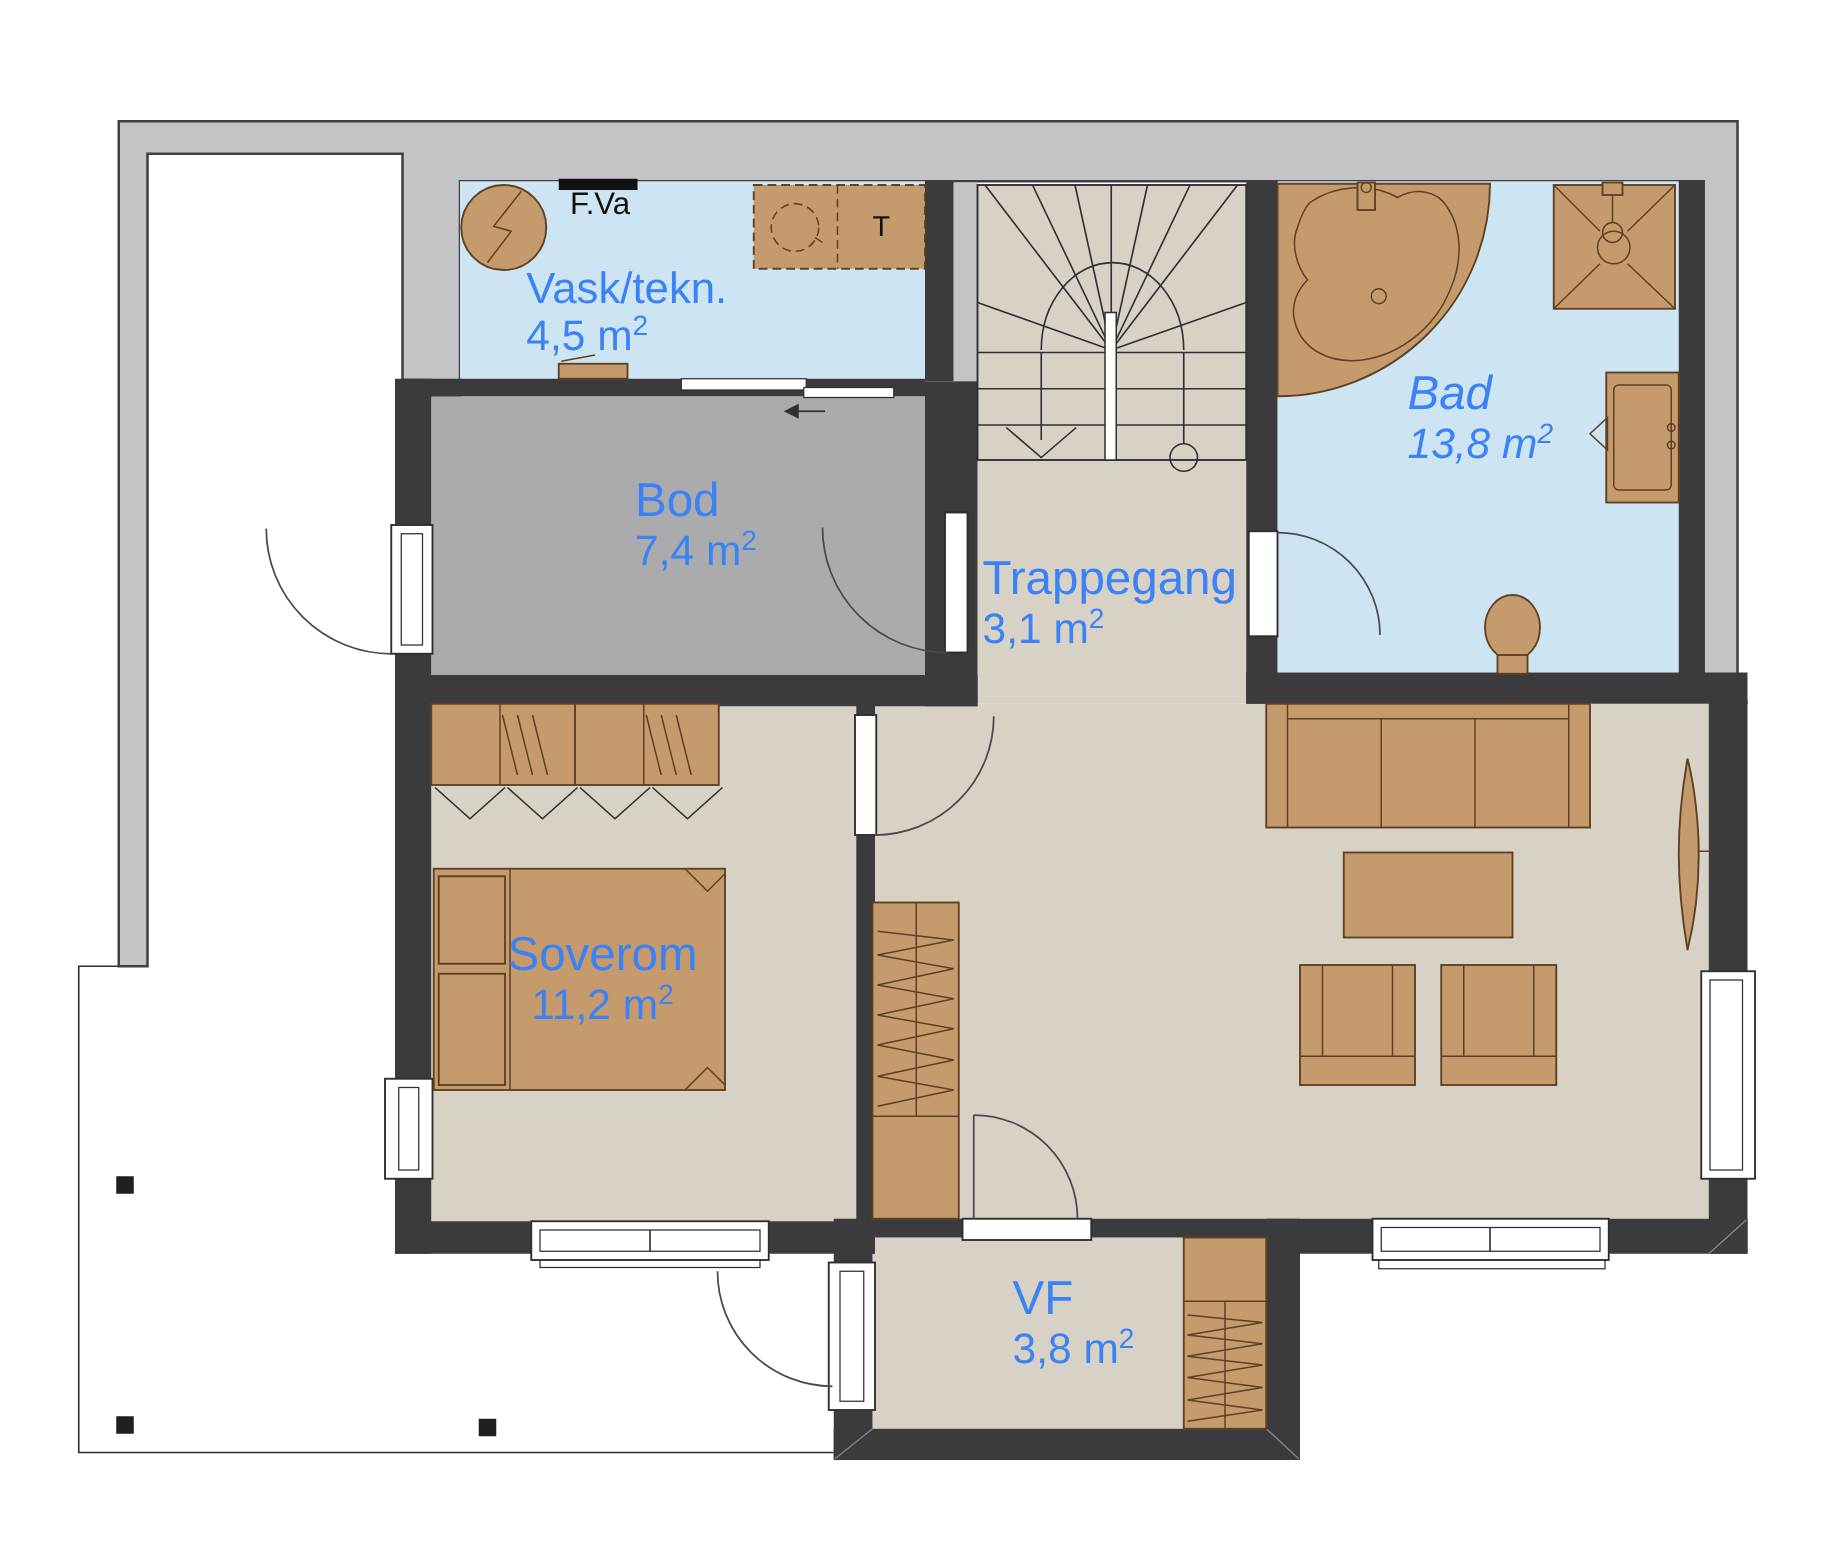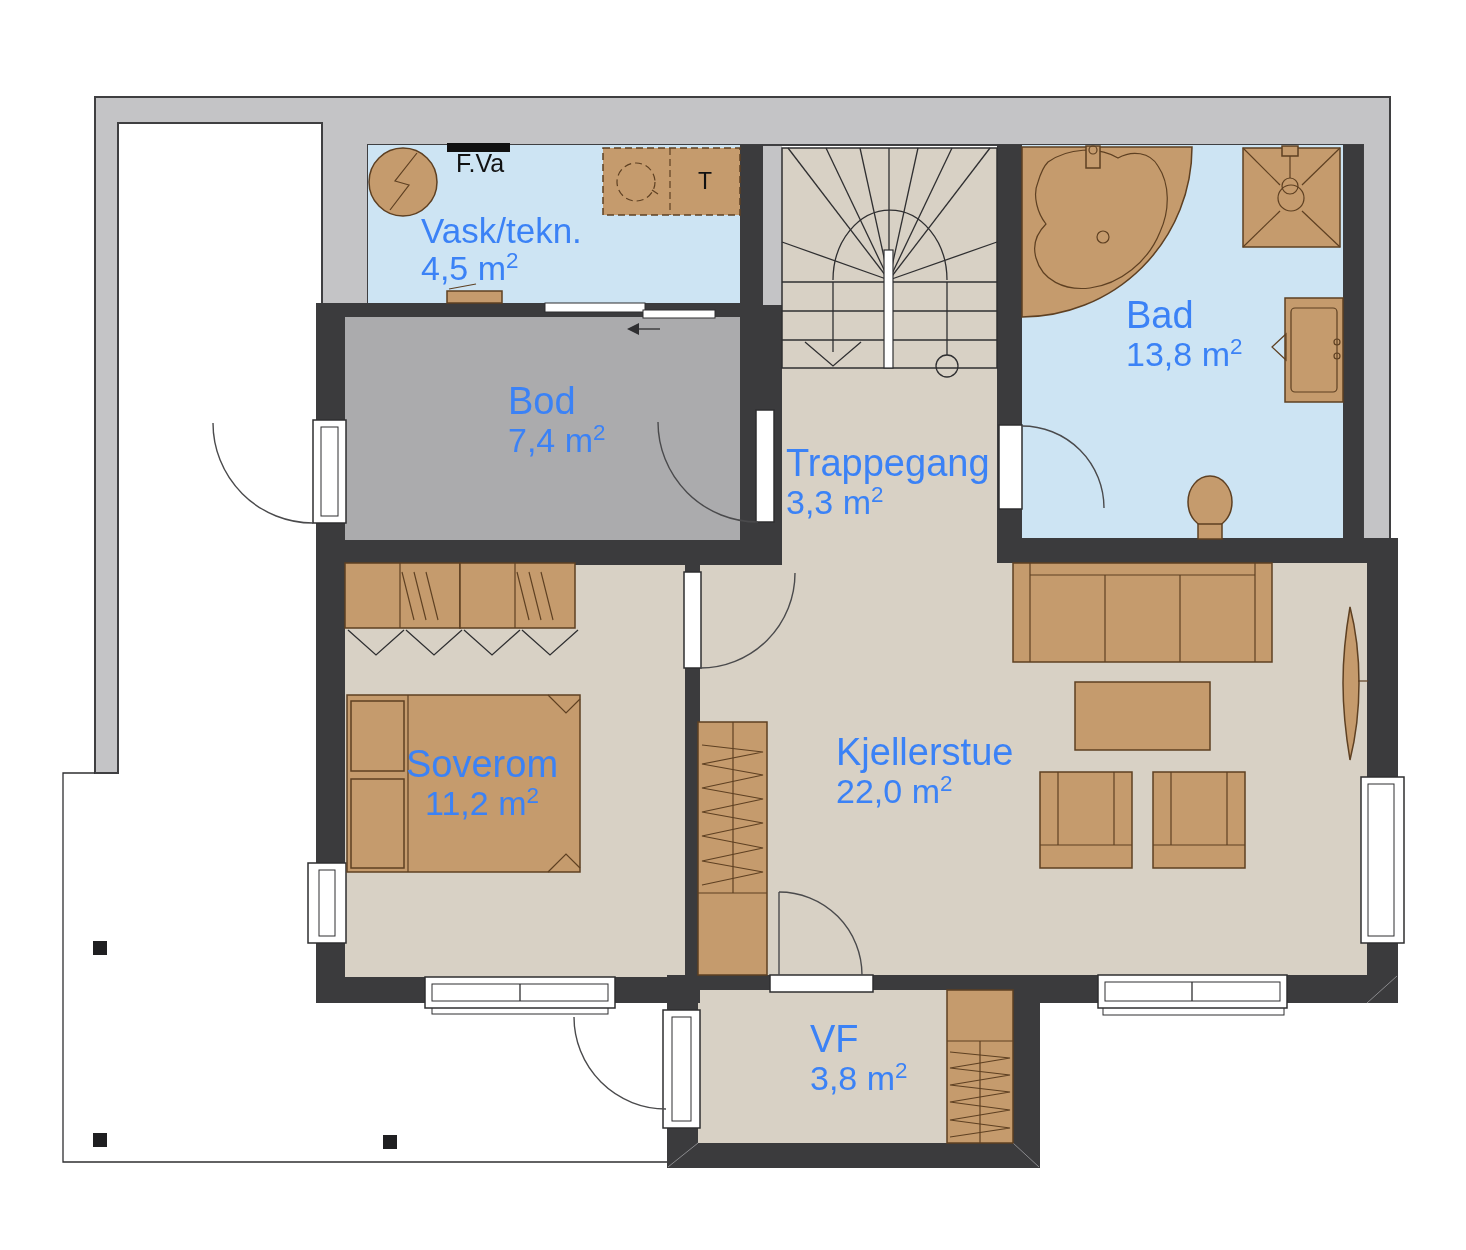--- a/index.html
+++ b/index.html
@@ -23,21 +23,21 @@
   .dashed{stroke-dasharray:7 4;}
   
   .room-label{position:absolute;color:#3b82f6;line-height:1.06;white-space:nowrap;}
   .rname{font-size:38px;}
   .rarea{font-size:34px;}
   .rarea sup{font-size:66%;}
   .lbl-vask{left:421px;top:212px;}
   .lbl-vask .rname{font-size:35px;}
   .lbl-bod{left:508px;top:381px;}
   .lbl-trappegang{left:786px;top:443px;}
-  .lbl-bad{left:1126px;top:295px;}
+  .lbl-bad{left:1126px;top:295px;font-style:italic;}
   .lbl-soverom{left:406px;top:744px;text-align:center;}
   .lbl-kjellerstue{left:836px;top:732px;}
   .lbl-vf{left:810px;top:1019px;}
   .small-label{position:absolute;color:#111;}
   .lbl-fva{left:456px;top:149px;font-size:25px;}
   .lbl-t{left:698px;top:168px;font-size:23px;}
 </style>
 </head>
 <body>
 
@@ -303,34 +303,30 @@
   <div class="room-label lbl-vask">
     <div class="rname">Vask/tekn.</div>
     <div class="rarea"><span>4,5</span>&nbsp;<span>m</span><sup>2</sup></div>
   </div>
   <div class="room-label lbl-bod">
     <div class="rname">Bod</div>
     <div class="rarea"><span>7,4</span>&nbsp;<span>m</span><sup>2</sup></div>
   </div>
   <div class="room-label lbl-trappegang">
     <div class="rname">Trappegang</div>
-    <div class="rarea"><span>3,3</span>&nbsp;<span>m</span><sup>2</sup></div>
+    <div class="rarea"><span>3,1</span>&nbsp;<span>m</span><sup>2</sup></div>
   </div>
   <div class="room-label lbl-bad">
     <div class="rname">Bad</div>
     <div class="rarea"><span>13,8</span>&nbsp;<span>m</span><sup>2</sup></div>
   </div>
   <div class="room-label lbl-soverom">
     <div class="rname">Soverom</div>
     <div class="rarea"><span>11,2</span>&nbsp;<span>m</span><sup>2</sup></div>
   </div>
-  <div class="room-label lbl-kjellerstue">
-    <div class="rname">Kjellerstue</div>
-    <div class="rarea"><span>22,0</span>&nbsp;<span>m</span><sup>2</sup></div>
-  </div>
   <div class="room-label lbl-vf">
     <div class="rname">VF</div>
     <div class="rarea"><span>3,8</span>&nbsp;<span>m</span><sup>2</sup></div>
   </div>
 
   <div class="small-label lbl-fva">F.Va</div>
   <div class="small-label lbl-t">T</div>
 
 </div>
 

